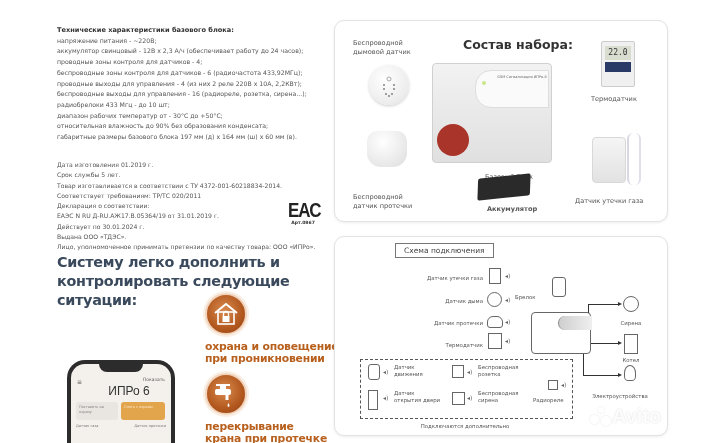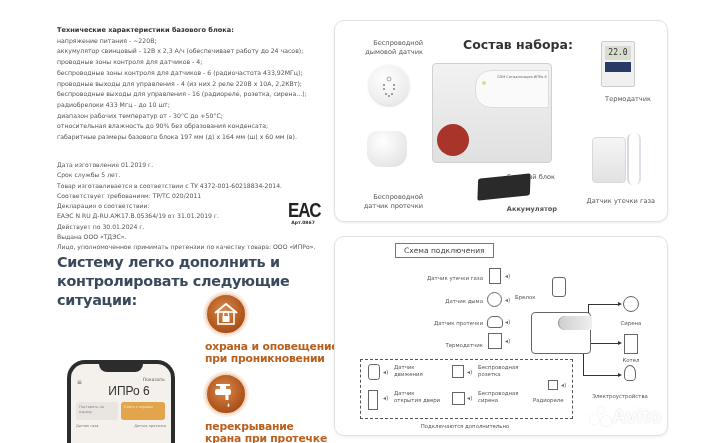--- a/index.html
+++ b/index.html
@@ -21,21 +21,21 @@
     .phone .menu-ic { position: absolute; left: 6px; top: 14px; font-size: 6px; color: #555; }
     .phone .show { position: absolute; right: 6px; top: 13px; font-size: 4.5px; color: #555; }
     .phone .apptitle { position: absolute; left: 0; width: 100%; top: 20px; text-align: center; font-size: 12px; color: #333; font-family: "Liberation Sans", sans-serif; margin-left: 8px; }
     .phone .btn1 { position: absolute; left: 5px; top: 38px; width: 42px; height: 18px; background: #e9e6e1; border-radius: 3px; font-size: 3.5px; color: #888; padding: 3px; line-height: 4.5px; }
     .phone .btn2 { position: absolute; left: 50px; top: 38px; width: 44px; height: 18px; background: #e2a54c; border-radius: 3px; font-size: 3.5px; color: #fbe6c8; padding: 3px; line-height: 4.5px; }
     .phone .row2 { position: absolute; left: 5px; top: 60px; width: 90px; font-size: 3.5px; color: #777; display: flex; justify-content: space-between; }
 
     .card { position: absolute; border: 1px solid #e3e3e3; border-radius: 10px; background: #fff; box-shadow: 0 1px 3px rgba(0,0,0,0.08); }
     .kit { left: 334px; top: 20px; width: 334px; height: 202px; }
     .kit-title { position: absolute; left: 128px; top: 16px; font-size: 12.5px; font-weight: bold; color: #333; }
-    .lbl { position: absolute; font-size: 6.6px; color: #555; text-align: right; line-height: 9px; }
+    .lbl { position: absolute; font-size: 6.6px; color: #555; text-align: left; line-height: 9px; }
     .img { position: absolute; }
     .scheme { left: 334px; top: 236px; width: 334px; height: 200px; }
     .scheme-title { position: absolute; left: 60px; top: 6px; border: 1px solid #777; padding: 2px 8px; font-size: 7.5px; color: #444; }
     .sl { position: absolute; font-size: 5.4px; color: #555; text-align: right; }
     .ic { position: absolute; border: 1px solid #666; background: #fff; }
     .wave { position: absolute; font-size: 6px; color: #666; }
     .dash { position: absolute; left: 25px; top: 122px; width: 213px; height: 60px; border: 1.5px dashed #555; }
     .dl { position: absolute; font-size: 5.4px; color: #555; line-height: 7px; }
     .arrow { position: absolute; height: 1px; background: #333; }
     .arrow::after { content: ""; position: absolute; right: -2px; top: -2px; border-left: 4px solid #333; border-top: 2.5px solid transparent; border-bottom: 2.5px solid transparent; }

